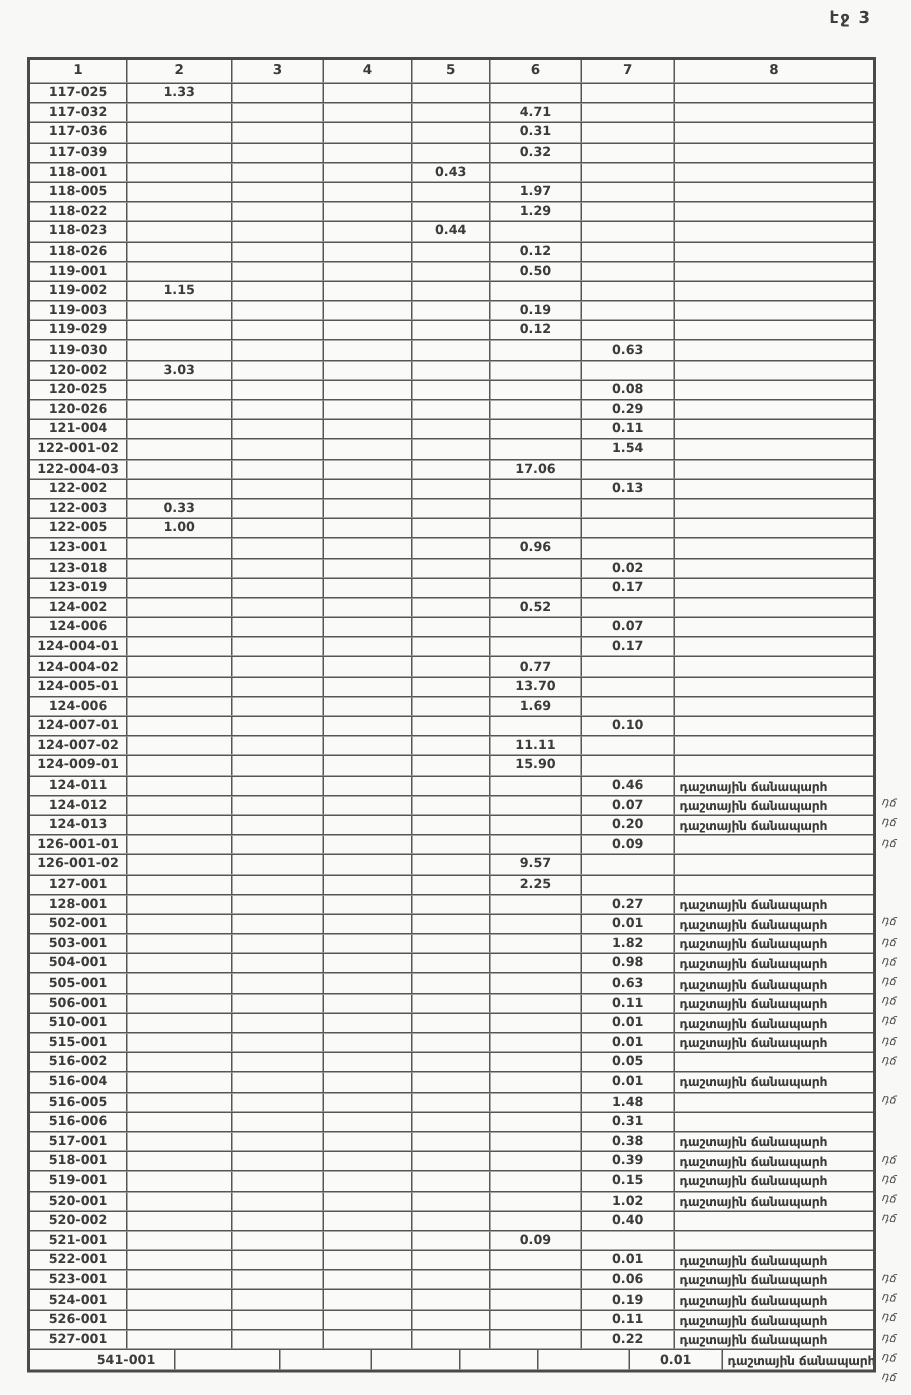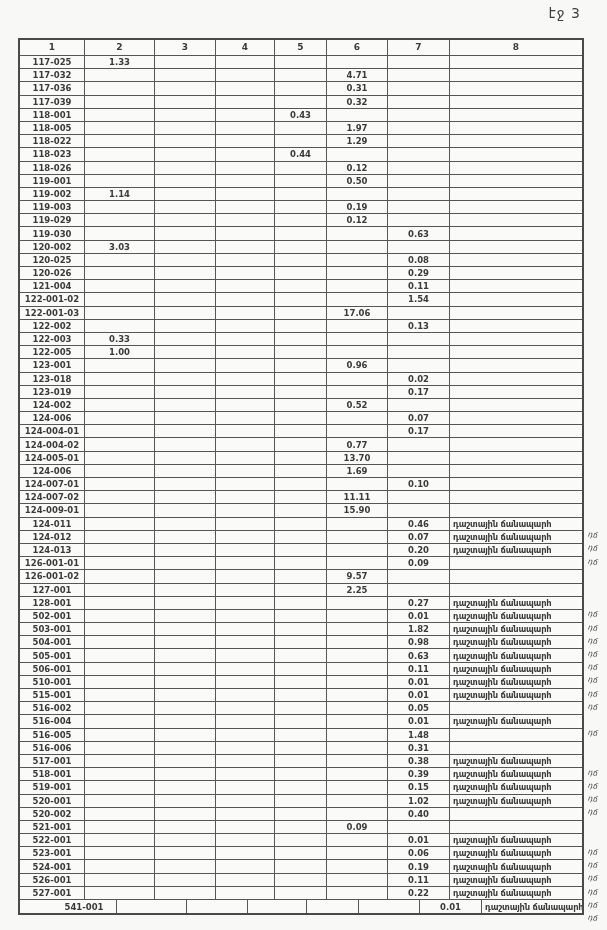--- a/index.html
+++ b/index.html
@@ -6,21 +6,21 @@
   .scan-page{
     position:relative;
     width:607px;height:930px;
     background:#f8f8f6;
     font-family:"DejaVu Sans","Liberation Sans",sans-serif;
     color:#3a3a3a;
     overflow:hidden;
   }
   .page-label{
     position:absolute;top:5px;right:26px;
-    font-size:14px;font-weight:400;color:#3f3f3f;
+    font-size:11px;font-weight:700;color:#3f3f3f;
     letter-spacing:1px;
   }
   .parcel-table{
     position:absolute;left:18px;top:38px;width:566px;
     border:2px solid #4a4a4a;
     box-sizing:border-box;
     background:#fafaf8;
   }
   .t-row{
     display:grid;
@@ -179,21 +179,21 @@
         <div class="t-cell"></div>
         <div class="t-cell"></div>
         <div class="t-cell"></div>
         <div class="t-cell"></div>
         <div class="t-cell">0.50</div>
         <div class="t-cell"></div>
         <div class="t-cell note"></div>
       </div>
       <div class="t-row">
         <div class="t-cell">119-002</div>
-        <div class="t-cell">1.14</div>
+        <div class="t-cell">1.15</div>
         <div class="t-cell"></div>
         <div class="t-cell"></div>
         <div class="t-cell"></div>
         <div class="t-cell"></div>
         <div class="t-cell"></div>
         <div class="t-cell note"></div>
       </div>
       <div class="t-row">
         <div class="t-cell">119-003</div>
         <div class="t-cell"></div>
@@ -268,21 +268,21 @@
         <div class="t-cell">122-001-02</div>
         <div class="t-cell"></div>
         <div class="t-cell"></div>
         <div class="t-cell"></div>
         <div class="t-cell"></div>
         <div class="t-cell"></div>
         <div class="t-cell">1.54</div>
         <div class="t-cell note"></div>
       </div>
       <div class="t-row">
-        <div class="t-cell">122-001-03</div>
+        <div class="t-cell">122-004-03</div>
         <div class="t-cell"></div>
         <div class="t-cell"></div>
         <div class="t-cell"></div>
         <div class="t-cell"></div>
         <div class="t-cell">17.06</div>
         <div class="t-cell"></div>
         <div class="t-cell note"></div>
       </div>
       <div class="t-row">
         <div class="t-cell">122-002</div>

